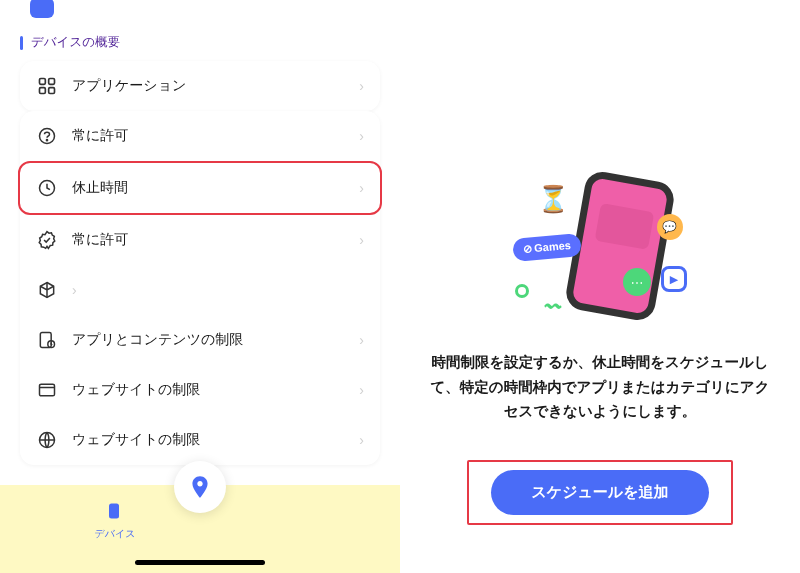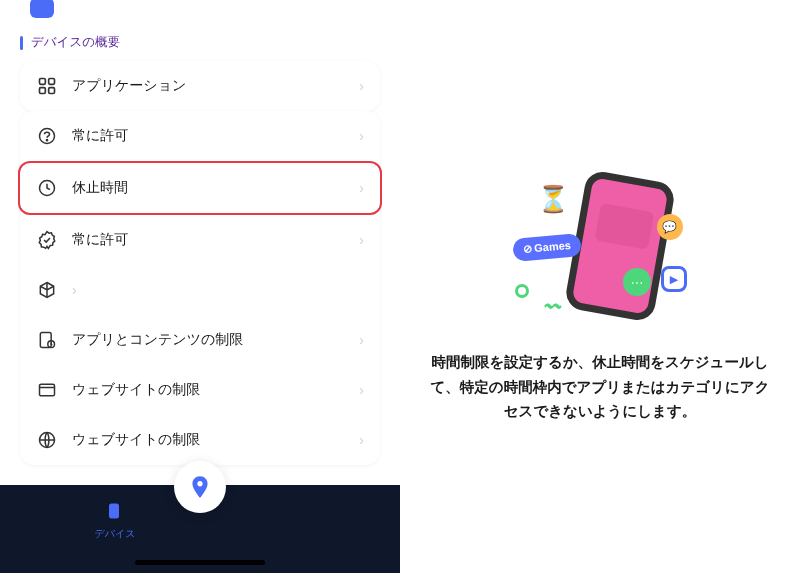--- a/index.html
+++ b/index.html
@@ -16,21 +16,21 @@
     .section-title { font-size: 12.5px; color: #4c1d95; font-weight: 500; }
     
     .card { margin: 0 20px; background: #fff; border-radius: 14px; box-shadow: 0 1px 4px rgba(0,0,0,0.05); }
     
     .menu-row { display: flex; align-items: center; padding: 14px 16px; position: relative; }
     .menu-icon { width: 22px; height: 22px; margin-right: 14px; display: flex; align-items: center; justify-content: center; flex-shrink: 0; }
     .menu-label { flex: 1; font-size: 14px; color: #1a1a1a; }
     .menu-chevron { color: #d0d0d0; font-size: 14px; }
     .menu-row.highlighted { border: 2.5px solid #e63946; border-radius: 12px; margin: 0 -2px; }
     
-    .bottom-nav { position: absolute; bottom: 0; left: 0; width: 400px; height: 88px; background: #0f172a; }
+    .bottom-nav { position: absolute; bottom: 0; left: 0; width: 400px; height: 88px; background: #fef9c3; }
     .bottom-nav-inner { display: flex; align-items: center; justify-content: space-around; height: 64px; padding-top: 8px; }
     .nav-item { display: flex; flex-direction: column; align-items: center; gap: 4px; width: 120px; }
     .nav-icon { width: 22px; height: 22px; }
     .nav-label { font-size: 10px; }
     .nav-active .nav-label { color: #4a6cf7; }
     .nav-active .nav-icon svg { fill: #4a6cf7; }
     .nav-inactive .nav-label { color: #888; }
     .floating-btn { position: absolute; top: -24px; left: 50%; transform: translateX(-50%); width: 52px; height: 52px; border-radius: 50%; background: #fff; box-shadow: 0 2px 12px rgba(0,0,0,0.12); display: flex; align-items: center; justify-content: center; }
     .home-indicator { position: absolute; bottom: 8px; left: 50%; transform: translateX(-50%); width: 130px; height: 5px; background: #000; border-radius: 3px; }
     
@@ -188,14 +188,17 @@
         <div class="hourglass">⏳</div>
         <div class="games-badge"><span class="games-prefix">⊘</span><span>Games</span></div>
         <div class="msg-dot">💬</div>
         <div class="chat-dot">⋯</div>
         <div class="play-btn">▶</div>
         <div class="green-circ"></div>
         <div class="squiggle">〰</div>
       </div>
     </div>
     <div class="right-desc">時間制限を設定するか、休止時間をスケジュールして、特定の時間枠内でアプリまたはカテゴリにアクセスできないようにします。</div>
+    <div class="cta-wrap">
+      <button class="cta-btn">スケジュールを追加</button>
+    </div>
   </div>
 </div>
 
 </body></html>

